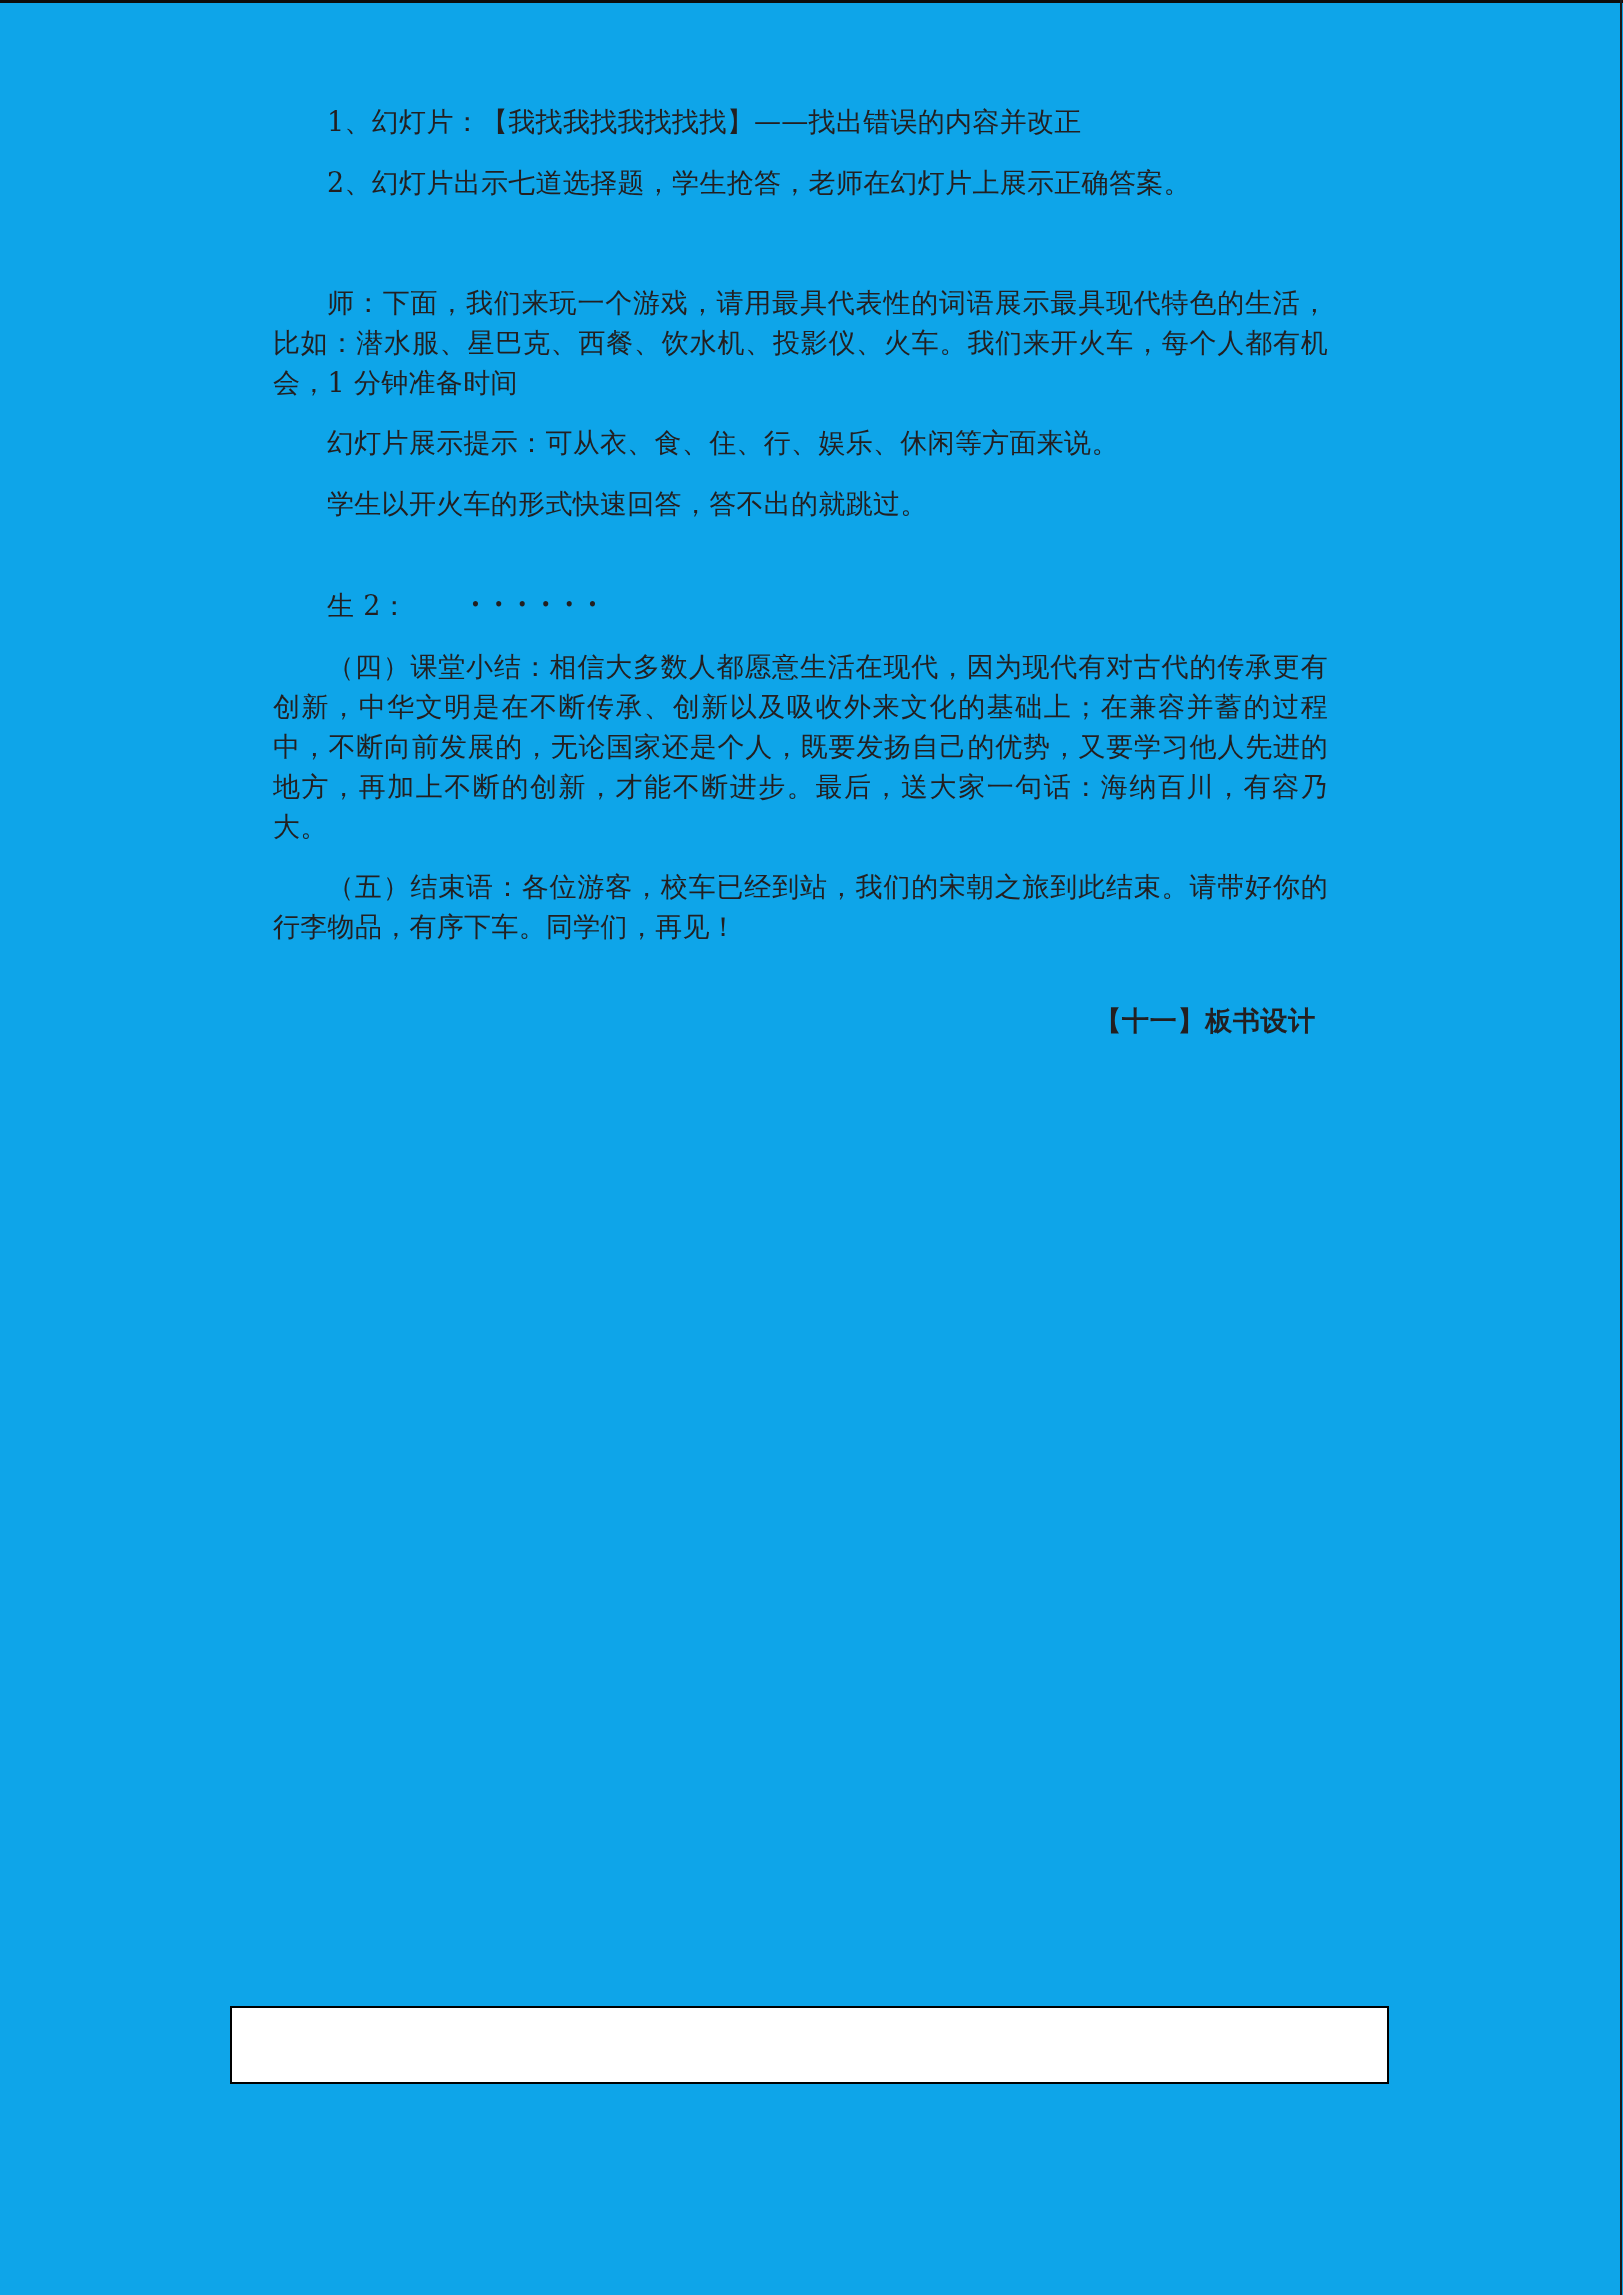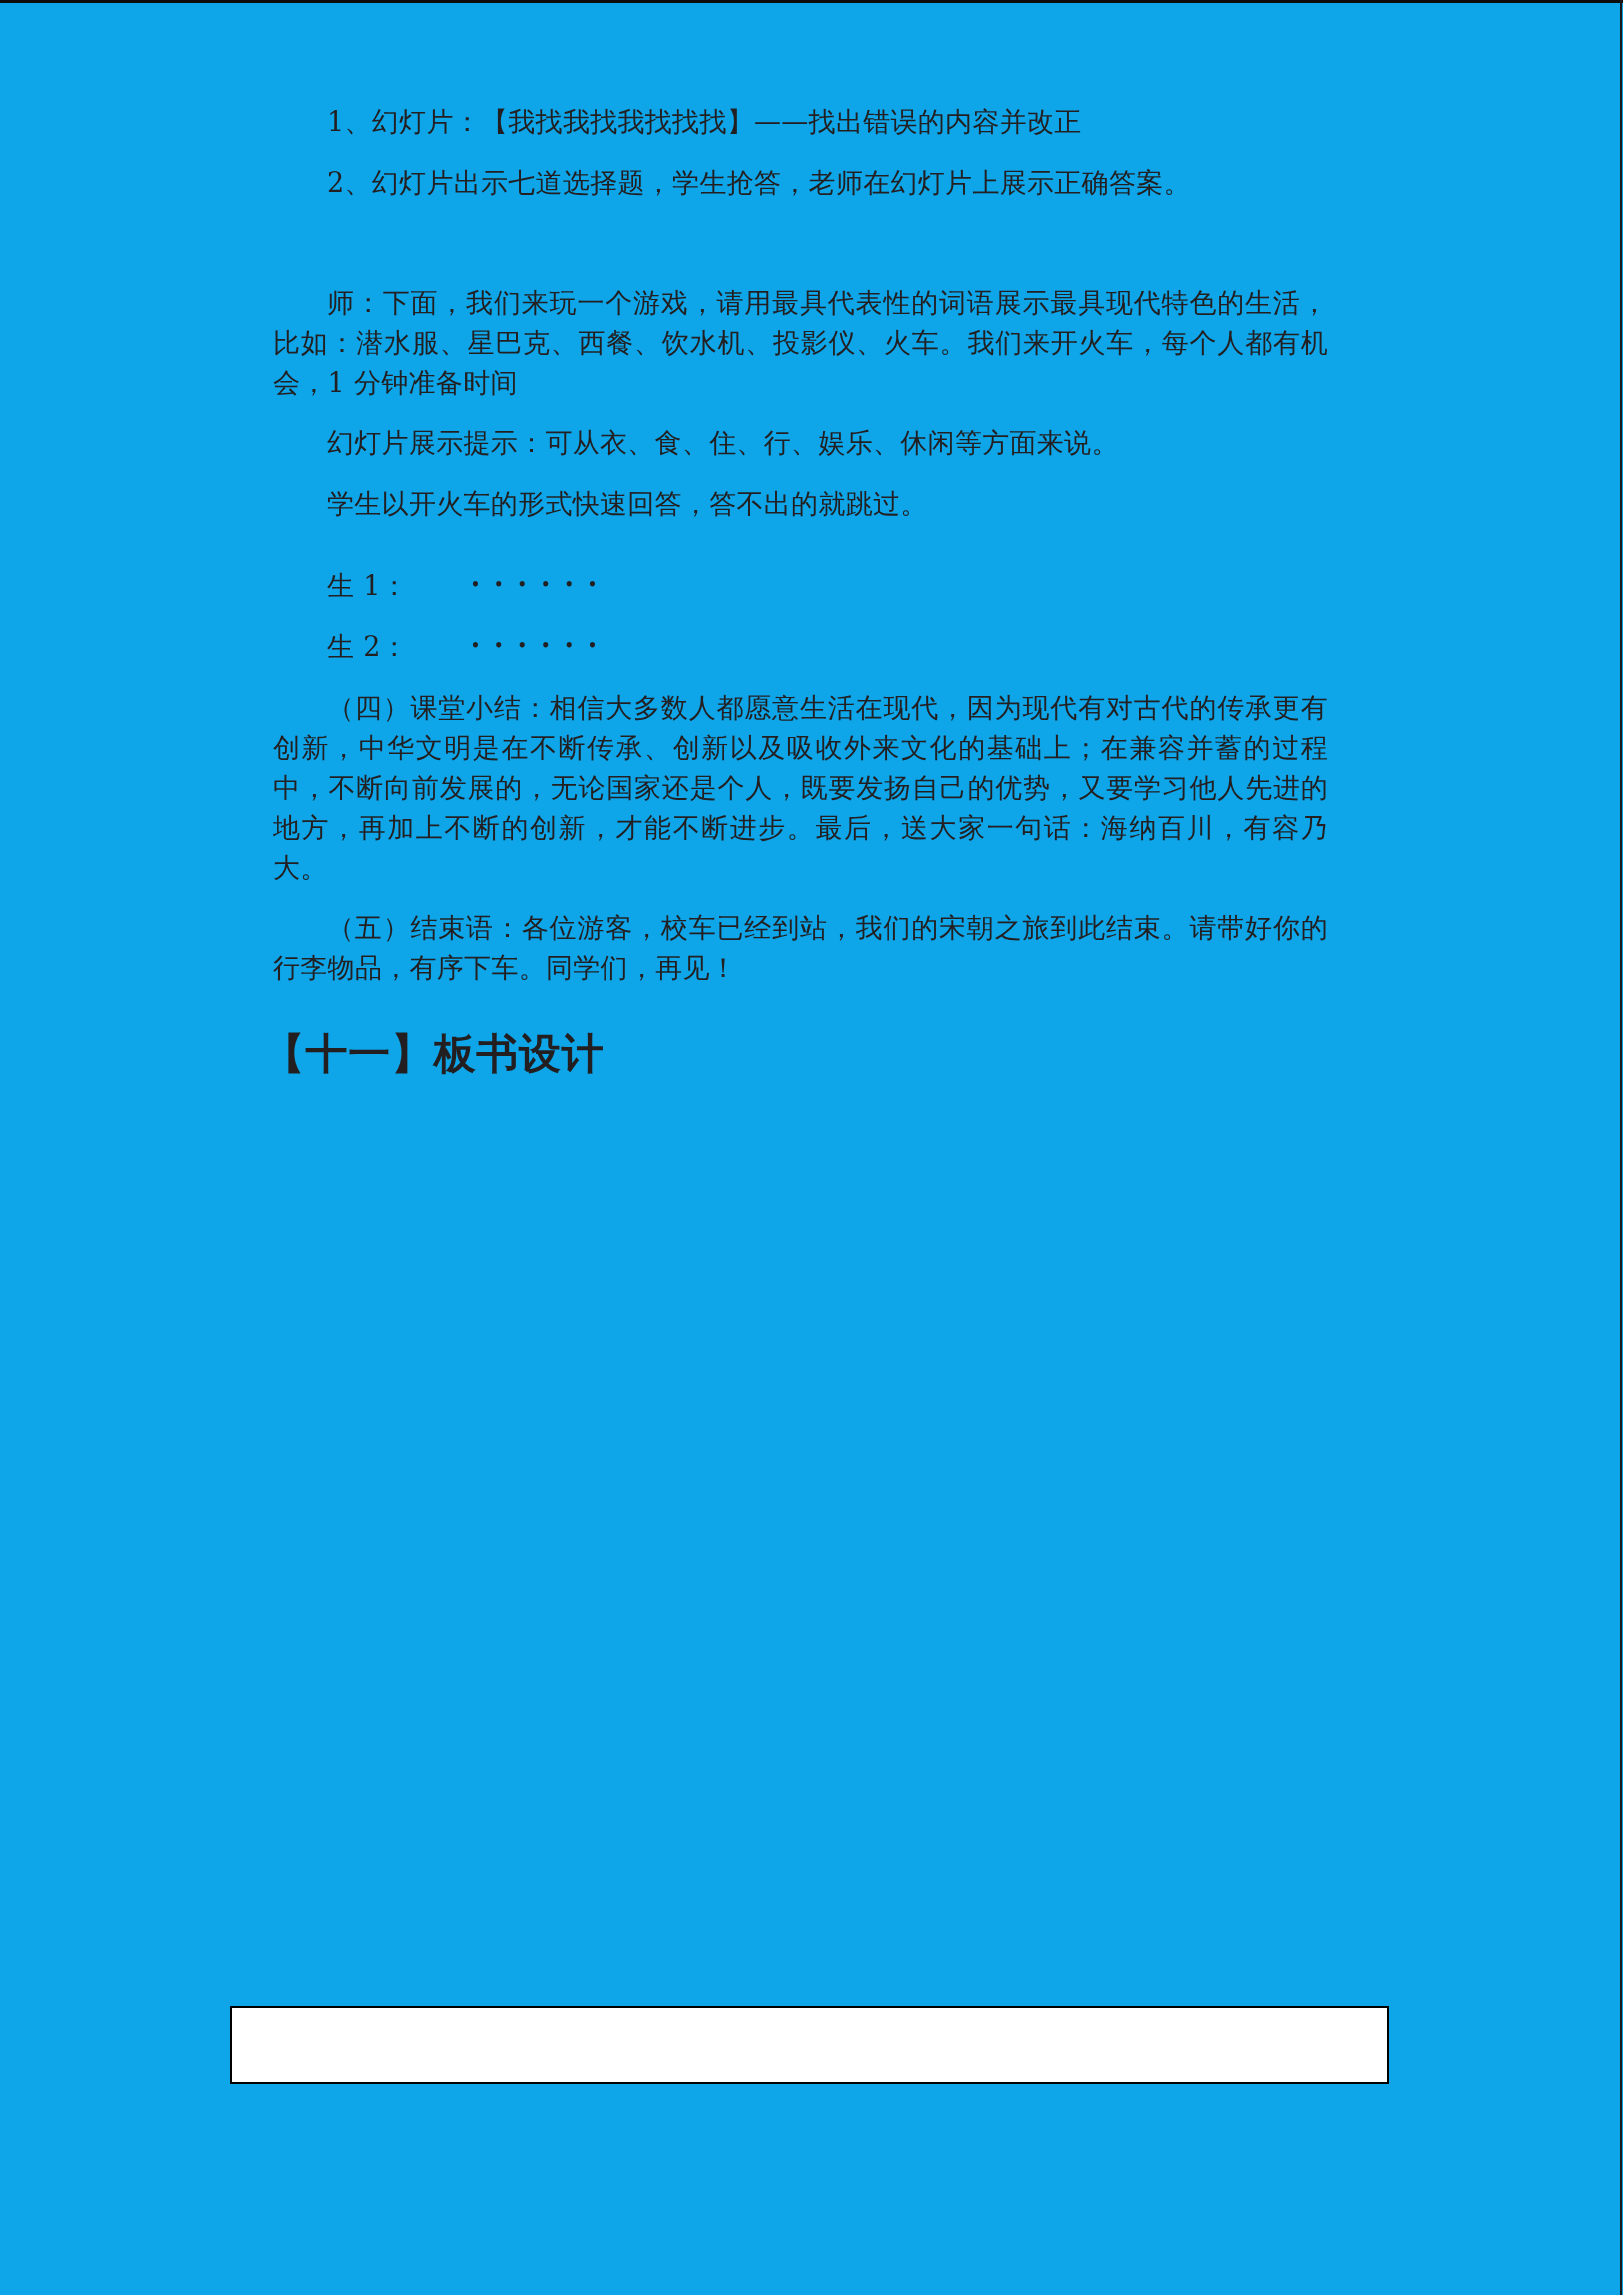--- a/index.html
+++ b/index.html
@@ -58,26 +58,27 @@
   
   .dots {
     display: inline-block;
     letter-spacing: 13px;
     font-size: 17.7px;
     vertical-align: 4.1px;
     padding-left: 8.2px;
   }
 
   h1.board-heading {
-    margin: 4px;
-    font-size: 42px;
+    margin: 12px;
+    font-size: 27px;
     line-height: 44px;
     font-weight: bold;
     letter-spacing: 0.7px;
     text-indent: 0;
+    text-align: right;
   }
   .board-heading .bracket { font-weight: bold; }
 
   .board-box {
     position: absolute;
     left: 230px;
     top: 2006px;
     width: 1159px;
     height: 78px;
     border: 2px solid #000000;
@@ -113,21 +114,20 @@
 
     <div class="gap-s"></div>
 
     <p class="para">学生以开火车的形式快速回答，答不出的就跳过。</p>
 
     <div class="gap-s"></div>
 
 
     <div class="gap-s"></div>
 
-    <p class="para"><span>生 1：</span><span class="dots">••••••</span></p>
 
     <div class="gap-s"></div>
 
     <p class="para"><span>生 2：</span><span class="dots">••••••</span></p>
 
     <div class="gap-s"></div>
 
     <p class="para"><b class="run">（四）课堂小结：</b><span>相信大多数人都愿意生活在现代，因为现代有对古代的传承更有创新，中华文明是在不断传承、创新以及吸收外来文化的基础上；在兼容并蓄的过程中，不断向前发展的，无论国家还是个人，既要发扬自己的优势，又要学习他人先进的地方，再加上不断的创新，才能不断进步。最后，送大家一句话：海纳百川，有容乃大。</span></p>
 
     <div class="gap-s"></div>

